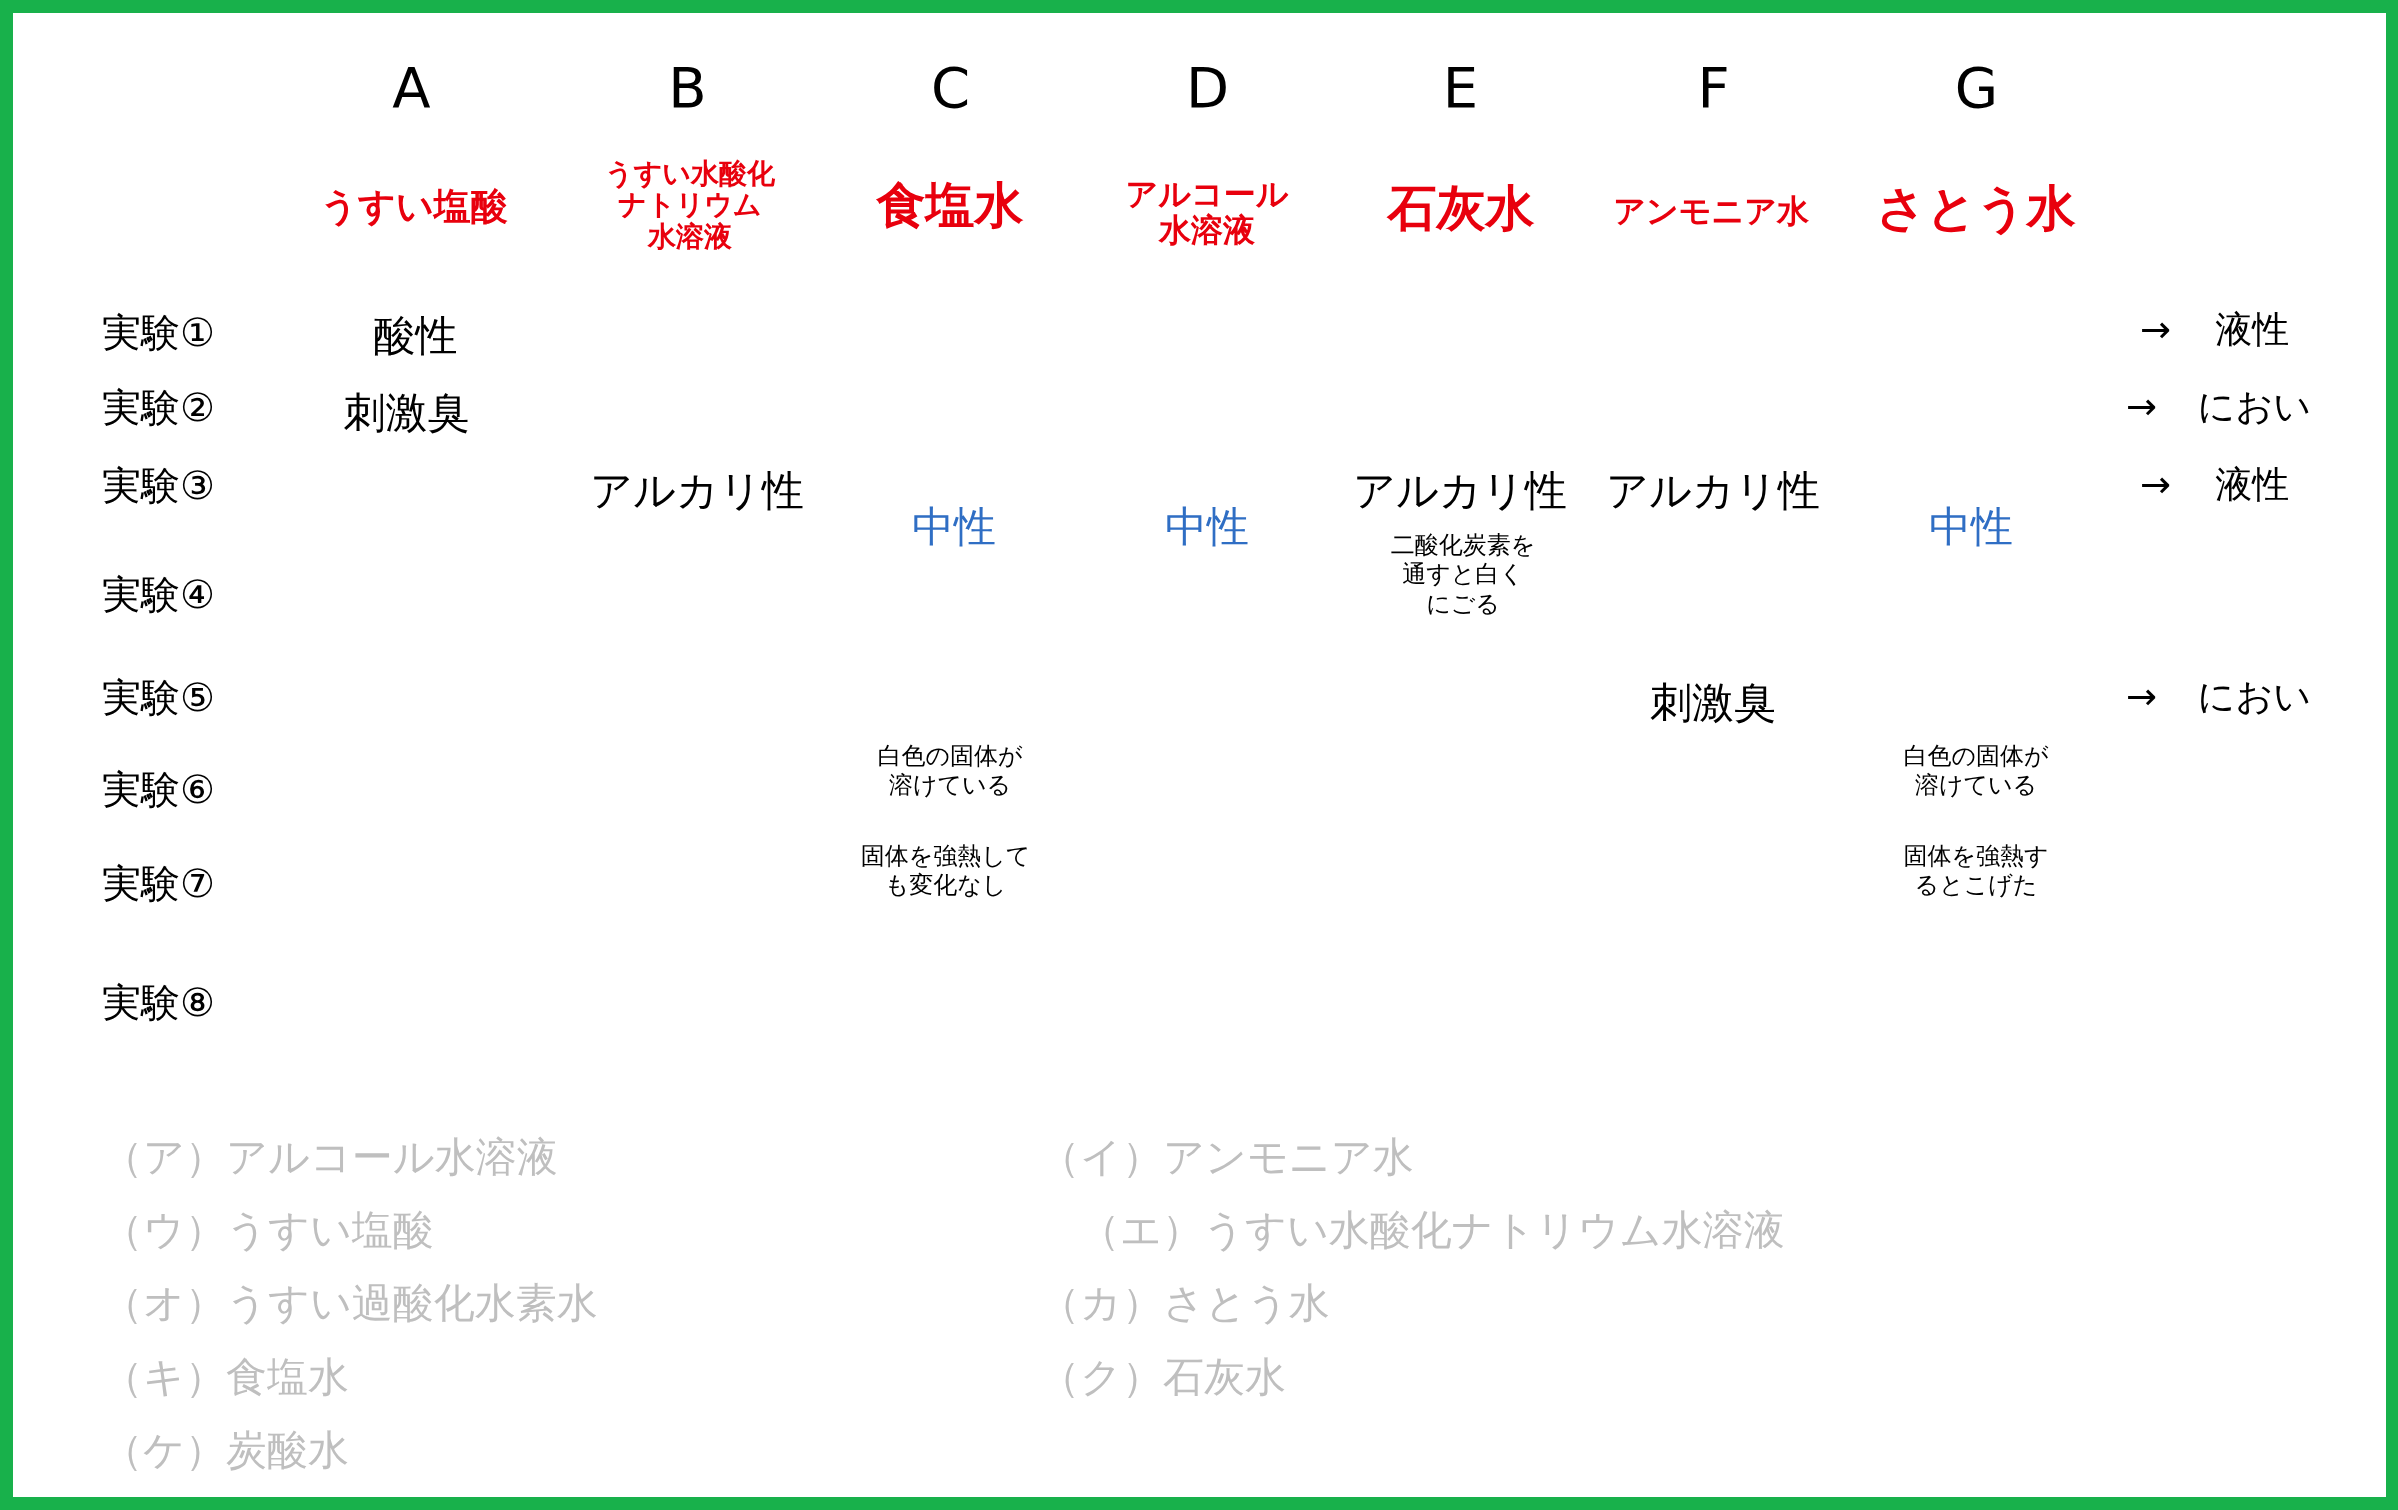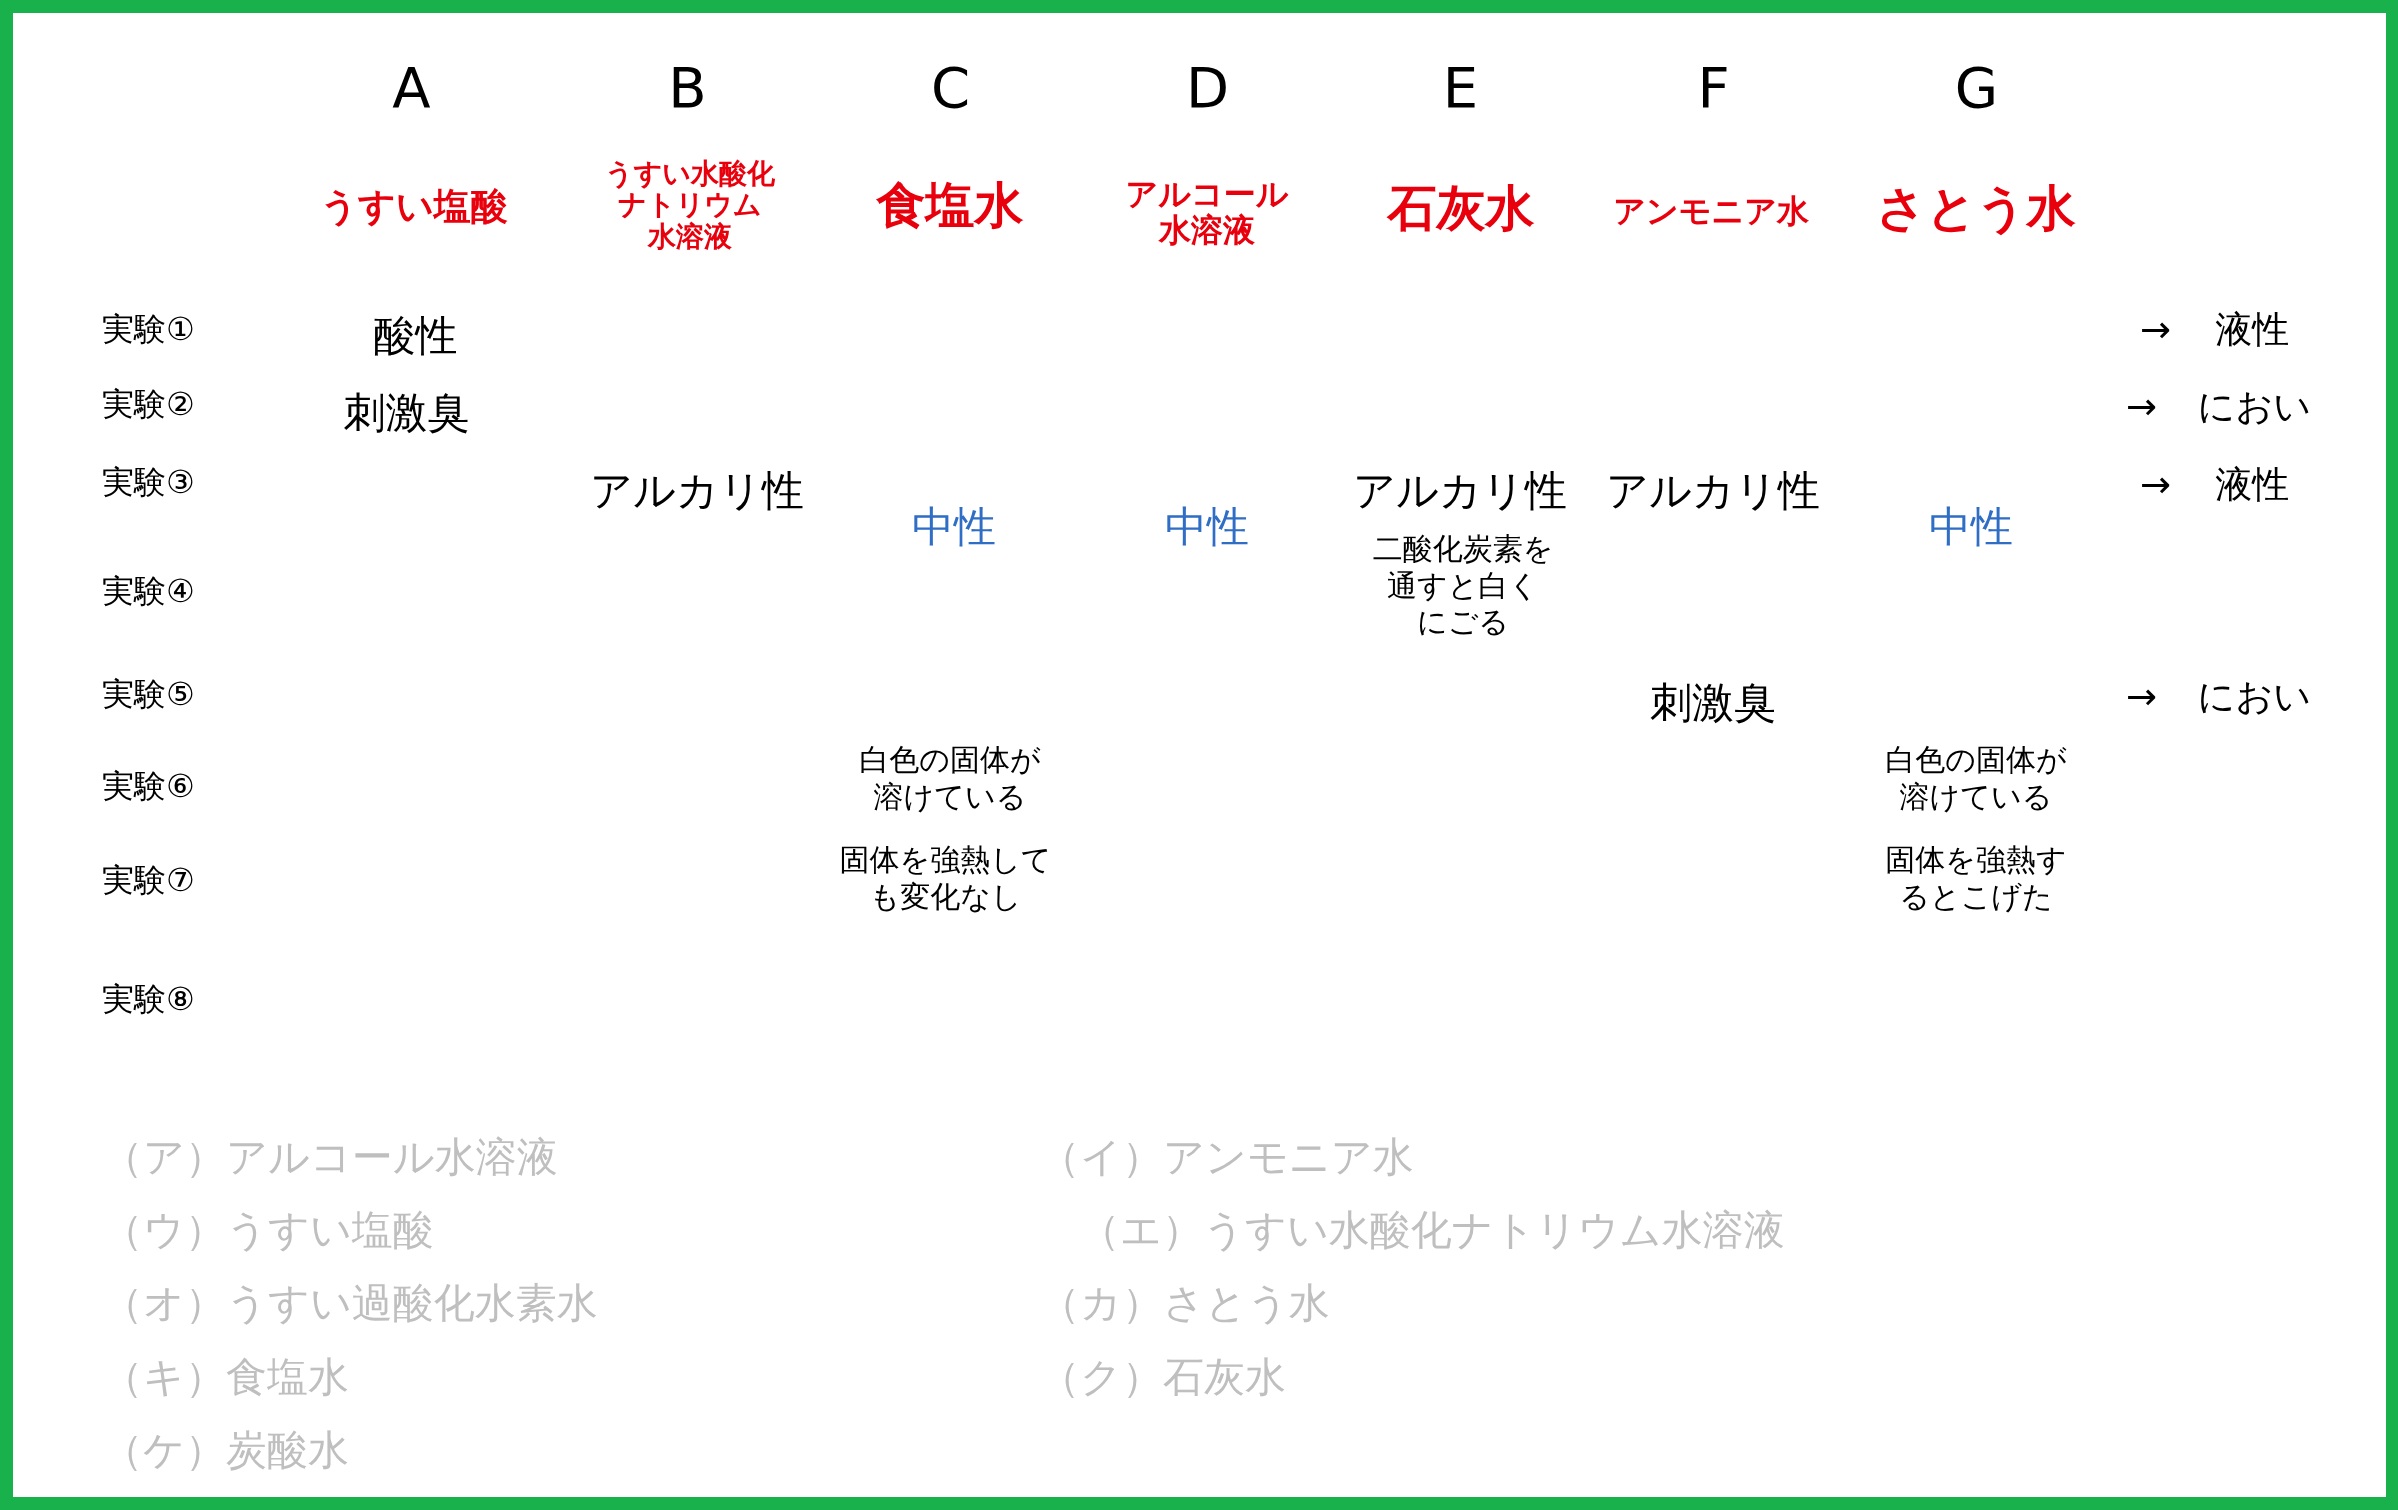--- a/index.html
+++ b/index.html
@@ -44,36 +44,36 @@
     text-align: center;
     line-height: 1.12;
   }
   .sol-big { font-size: 49px; }
   .sol-mid { font-size: 37px; }
   .sol-small { font-size: 32px; }
   .sol-xsmall { font-size: 28px; }
 
   
   .exp-label {
-    font-size: 32px;
+    font-size: 39px;
     color: #000000;
     white-space: nowrap;
     line-height: 1;
   }
 
   
   .cell {
     font-size: 42px;
     color: #000000;
     text-align: center;
     line-height: 1.18;
   }
   .cell.blue { color: #2f6ec4; margin-top: 36px; }
   .cell.small {
-    font-size: 30px;
+    font-size: 24px;
     line-height: 1.22;
   }
 
   
   .arrow-note {
     font-size: 37px;
     color: #000000;
     white-space: nowrap;
     line-height: 1;
   }

